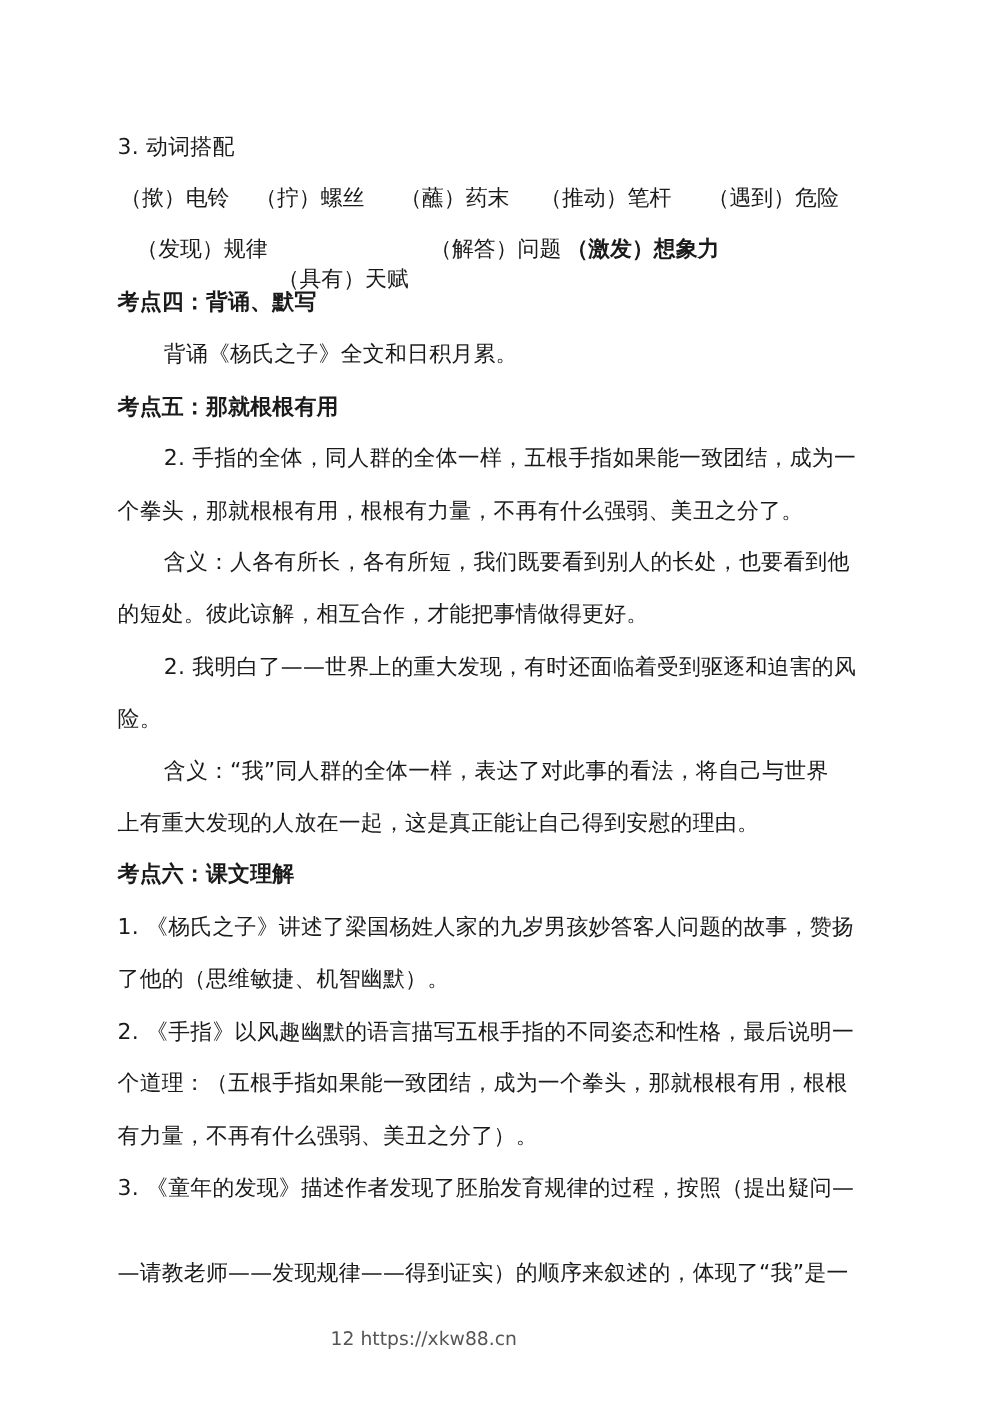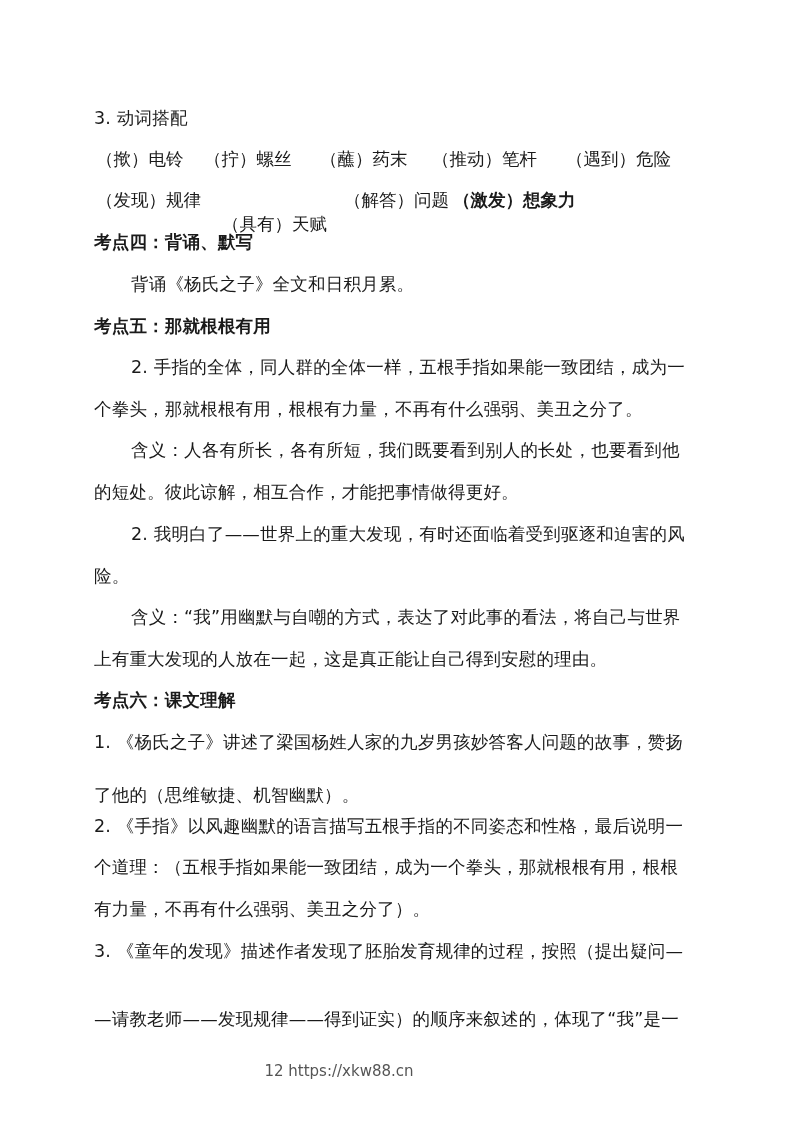--- a/index.html
+++ b/index.html
@@ -69,42 +69,42 @@
 
   <div class="row-pairs" style="top:147px;">
     <span class="pair" style="left:0px;">（揿）电铃</span>
     <span class="pair" style="left:108px;">（拧）螺丝</span>
     <span class="pair" style="left:224px;">（蘸）药末</span>
     <span class="pair" style="left:336px;">（推动）笔杆</span>
     <span class="pair" style="left:470px;">（遇到）危险</span>
   </div>
 
   <div class="row-pairs" style="top:188px;">
-    <span class="pair" style="left:0px;">（发现）规律</span>
+    <span class="pair" style="left:13px;">（发现）规律</span>
     <span class="pair" style="left:126px;margin-top:24px;">（具有）天赋</span>
     <span class="pair" style="left:248px;">（解答）问题</span>
     <span class="pair" style="left:357px;font-weight:bold;">（激发）想象力</span>
   </div>
 
   <div class="line heading" style="top:230px;">考点四：背诵、默写</div>
   <div class="line indent" style="top:272px;">背诵《杨氏之子》全文和日积月累。</div>
 
   <div class="line heading" style="top:314px;">考点五：那就根根有用</div>
   <div class="line indent" style="top:355px;">2. 手指的全体，同人群的全体一样，五根手指如果能一致团结，成为一</div>
   <div class="line" style="top:397px;">个拳头，那就根根有用，根根有力量，不再有什么强弱、美丑之分了。</div>
   <div class="line indent" style="top:438px;">含义：人各有所长，各有所短，我们既要看到别人的长处，也要看到他</div>
   <div class="line" style="top:480px;">的短处。彼此谅解，相互合作，才能把事情做得更好。</div>
   <div class="line indent" style="top:522px;">2. 我明白了——世界上的重大发现，有时还面临着受到驱逐和迫害的风</div>
   <div class="line" style="top:564px;">险。</div>
-  <div class="line indent" style="top:605px;">含义：“我”用幽默与自嘲的方式，表达了对此事的看法，将自己与世界</div>
+  <div class="line indent" style="top:605px;">含义：“我”同人群的全体一样，表达了对此事的看法，将自己与世界</div>
   <div class="line" style="top:647px;">上有重大发现的人放在一起，这是真正能让自己得到安慰的理由。</div>
 
   <div class="line heading" style="top:688px;">考点六：课文理解</div>
   <div class="line" style="top:730px;">1. 《杨氏之子》讲述了梁国杨姓人家的九岁男孩妙答客人问题的故事，赞扬</div>
-  <div class="line" style="top:772px;margin-top:11px;">了他的（思维敏捷、机智幽默）。</div>
+  <div class="line" style="top:772px;">了他的（思维敏捷、机智幽默）。</div>
   <div class="line" style="top:814px;">2. 《手指》以风趣幽默的语言描写五根手指的不同姿态和性格，最后说明一</div>
   <div class="line" style="top:855px;">个道理：（五根手指如果能一致团结，成为一个拳头，那就根根有用，根根</div>
   <div class="line" style="top:897px;">有力量，不再有什么强弱、美丑之分了）。</div>
   <div class="line" style="top:939px;">3. 《童年的发现》描述作者发现了胚胎发育规律的过程，按照（提出疑问—</div>
   <div class="line" style="top:1007px;">—请教老师——发现规律——得到证实）的顺序来叙述的，体现了“我”是一</div>
 
 </div>
 
 <div class="footer">12 https://xkw88.cn</div>
 

